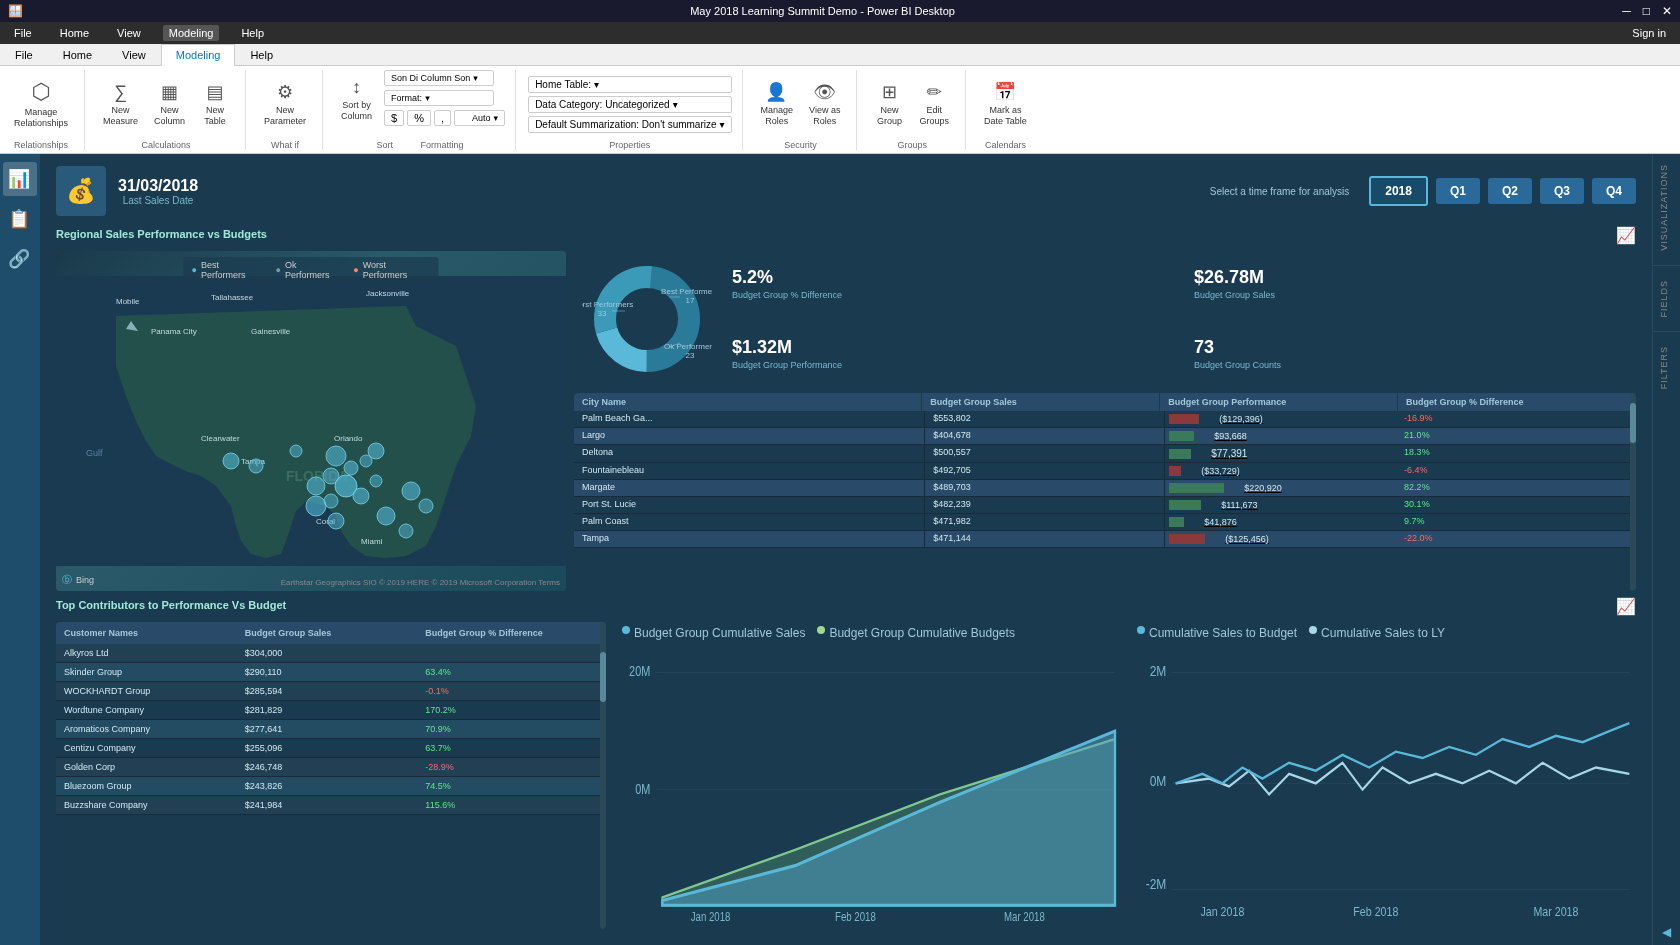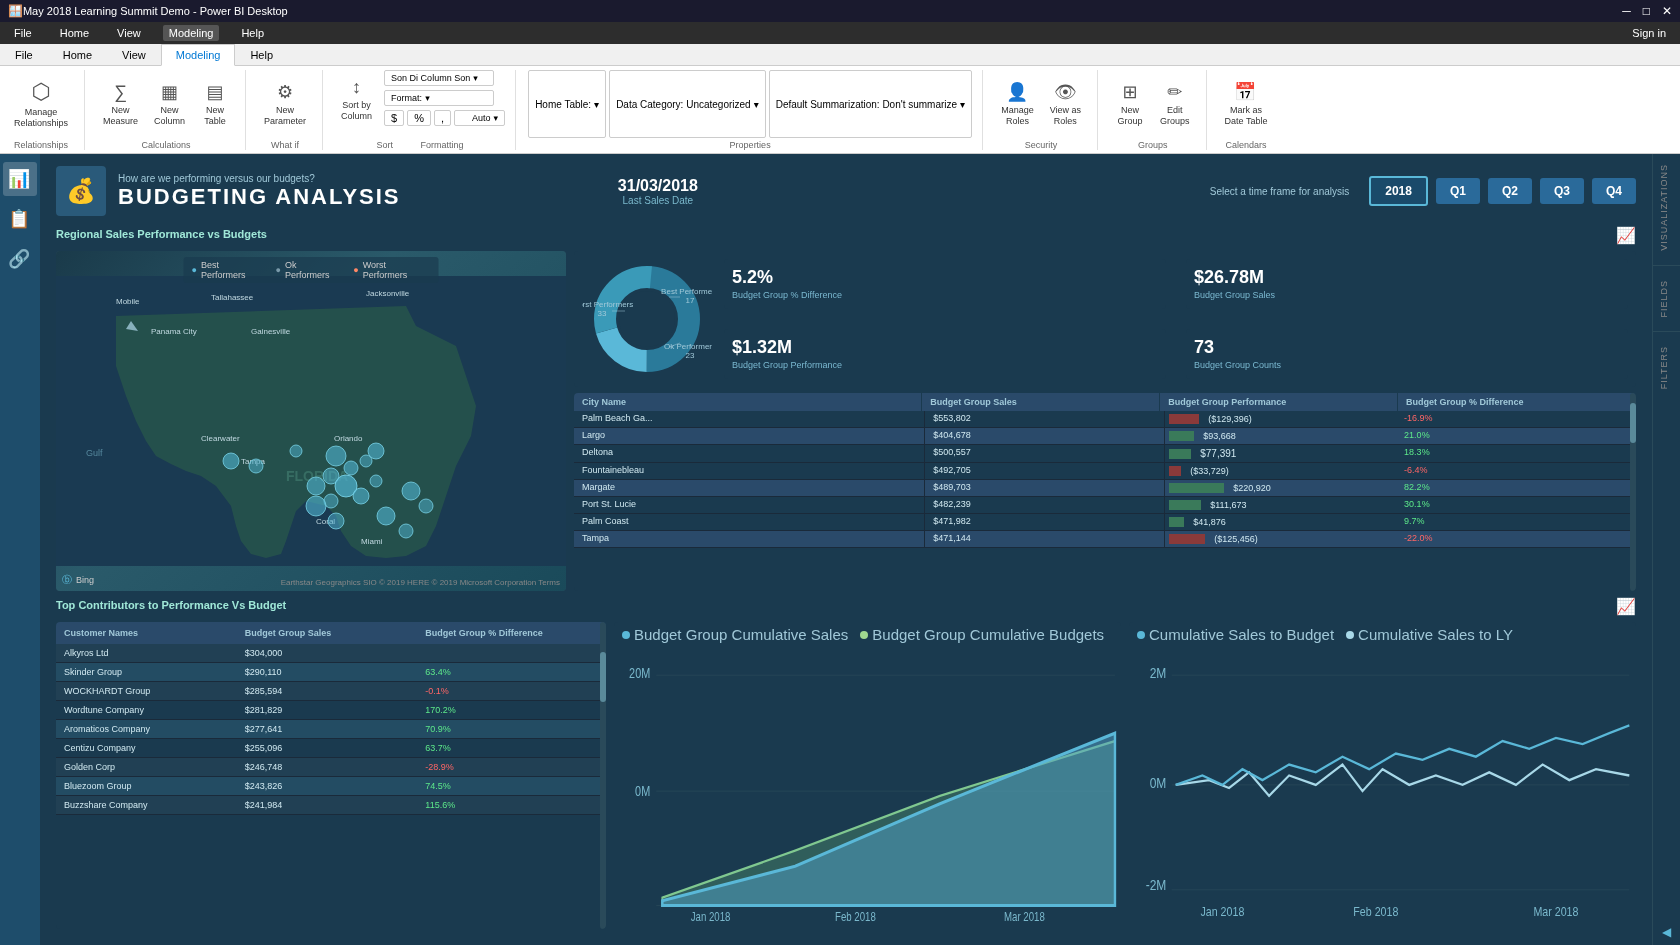--- a/index.html
+++ b/index.html
@@ -72,21 +72,21 @@
     #data-table { background: #1a3a4f; border-radius: 4px; overflow: hidden; flex: 1; }
     .dt-header { display: flex; background: #2a4a6a; }
     .dt-cell { padding: 4px 8px; font-size: 9px; color: #a0c8d8; border-right: 1px solid #1a3a4f; flex: 1; font-weight: bold; }
     .dt-cell.wide { flex: 1.5; }
     .dt-row { display: flex; border-bottom: 1px solid #1a2a3a; }
     .dt-row.highlighted { background: #2a4a6a; }
     .dt-val { padding: 2px 8px; font-size: 9px; color: #d0e8f0; border-right: 1px solid #1a2a3a; flex: 1; }
     .dt-val.wide { flex: 1.5; }
     .dt-val.positive { color: #5de88a; }
     .dt-val.negative { color: #ff6666; }
-    .dt-bar-cell { flex: 1; padding: 3px 4px; display: flex; align-items: center; gap: 9px; }
+    .dt-bar-cell { flex: 1; padding: 3px 4px; display: flex; align-items: center; gap: 20px; text-decoration: underline; }
     .dt-bar { height: 10px; background: #3a7a5a; }
     .dt-bar.neg { background: #8a3a3a; }
 
     
     #bottom-left { width: 550px; background: #1a3a4f; border-radius: 4px; overflow: hidden; flex-shrink: 0; }
     #bottom-chart { flex: 1; background: #1a3a4f; border-radius: 4px; display: flex; flex-direction: column; }
     #bottom-chart2 { flex: 1; background: #1a3a4f; border-radius: 4px; display: flex; flex-direction: column; }
 
     
     #right-sidebar { width: 28px; background: #1a3a4f; display: flex; flex-direction: column; }
@@ -99,32 +99,32 @@
     .bottom-table-header { display: flex; background: #2a4a6a; padding: 4px; }
     .bth-cell { flex: 1; font-size: 9px; color: #a0c8d8; font-weight: bold; padding: 2px 4px; }
     .bottom-row { display: flex; padding: 3px 4px; border-bottom: 1px solid #1a2a3a; }
     .bottom-row:nth-child(even) { background: rgba(255,255,255,0.03); }
     .bottom-row.highlighted { background: rgba(90, 184, 216, 0.15); }
     .btr-cell { flex: 1; font-size: 9px; color: #d0e8f0; padding: 1px 4px; }
     .btr-cell.positive { color: #5de88a; }
     .btr-cell.negative { color: #ff6666; }
 
     .chart-legend { display: flex; gap: 12px; padding: 4px 8px; }
-    .legend-item { display: flex; align-items: center; gap: 4px; font-size: 15px; color: #a0c8d8; }
+    .legend-item { display: flex; gap: 4px; font-size: 12px; color: #a0c8d8; }
     .legend-dot { width: 8px; height: 8px; border-radius: 50%; }
 
     .scrollbar-v { width: 6px; background: #2a4a5a; border-radius: 3px; position: absolute; right: 0; top: 0; bottom: 0; }
     .scrollbar-thumb { width: 6px; height: 40px; background: #5a8a9a; border-radius: 3px; position: absolute; top: 10px; }
   </style>
 </head>
 <body>
 
 <div id="title-bar">
   <span style="font-size:12px;">🪟</span>
-  <span style="flex:1; ">May 2018 Learning Summit Demo - Power BI Desktop</span>
+  <span style="flex:1; text-align:center;">May 2018 Learning Summit Demo - Power BI Desktop</span>
   <div style="display:flex;gap:12px;font-size:12px;">
     <span>─</span>
     <span>□</span>
     <span>✕</span>
   </div>
 </div>
 
 <div id="menu-bar">
   <span>File</span>
   <span>Home</span>
@@ -206,21 +206,21 @@
               <span>Auto</span>
               <span>▾</span>
             </div>
           </div>
         </div>
       </div>
       <span class="ribbon-group-label">Sort &nbsp;&nbsp;&nbsp;&nbsp;&nbsp;&nbsp;&nbsp;&nbsp;&nbsp; Formatting</span>
     </div>
 
     <div class="ribbon-group" style="min-width:180px;">
-      <div style="display:flex;flex-direction:row;gap:3px;justify-content:center;flex:1;">
+      <div style="display:flex;flex-direction:column;gap:3px;justify-content:center;flex:1;">
         <div class="ribbon-dropdown">
           <span>Home Table:</span>
           <span>▾</span>
         </div>
         <div class="ribbon-dropdown">
           <span>Data Category: Uncategorized</span>
           <span>▾</span>
         </div>
         <div class="ribbon-dropdown">
           <span>Default Summarization: Don't summarize</span>
@@ -276,24 +276,20 @@
     <div class="nav-icon active" title="Report">📊</div>
     <div class="nav-icon" title="Data">📋</div>
     <div class="nav-icon" title="Model">🔗</div>
   </div>
 
   <div id="canvas">
     <div id="report">
 
       <div id="report-header">
         <div class="report-logo">💰</div>
-        <div class="report-title-block">
-          <div class="report-subtitle">How are we performing versus our budgets?</div>
-          <div class="report-title">BUDGETING ANALYSIS</div>
-        </div>
         <div class="report-date-block">
           <div class="date">31/03/2018</div>
           <div style="font-size:10px;color:#7ab8cc;">Last Sales Date</div>
         </div>
         <div style="flex:1;"></div>
         <div style="color:#a0c8d8;font-size:10px;margin-right:8px;">Select a time frame for analysis</div>
         <div class="time-filter">
           <button class="time-btn active">2018</button>
           <button class="time-btn">Q1</button>
           <button class="time-btn">Q2</button>

